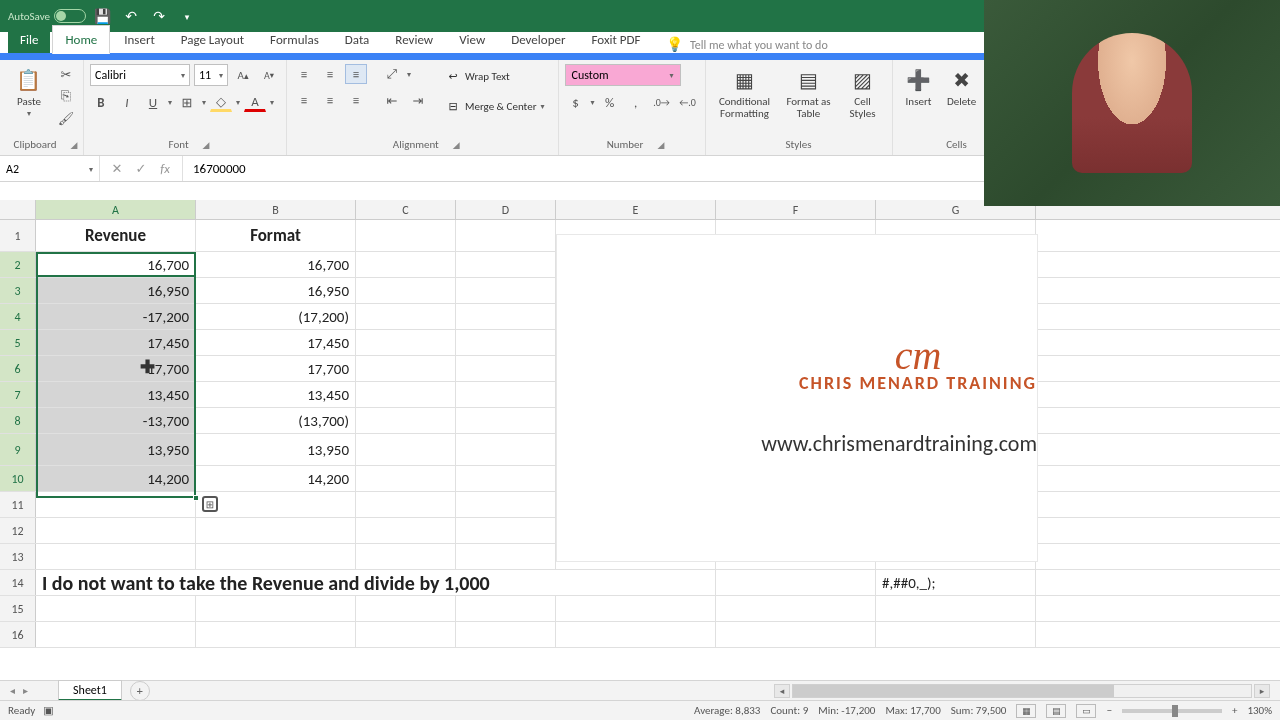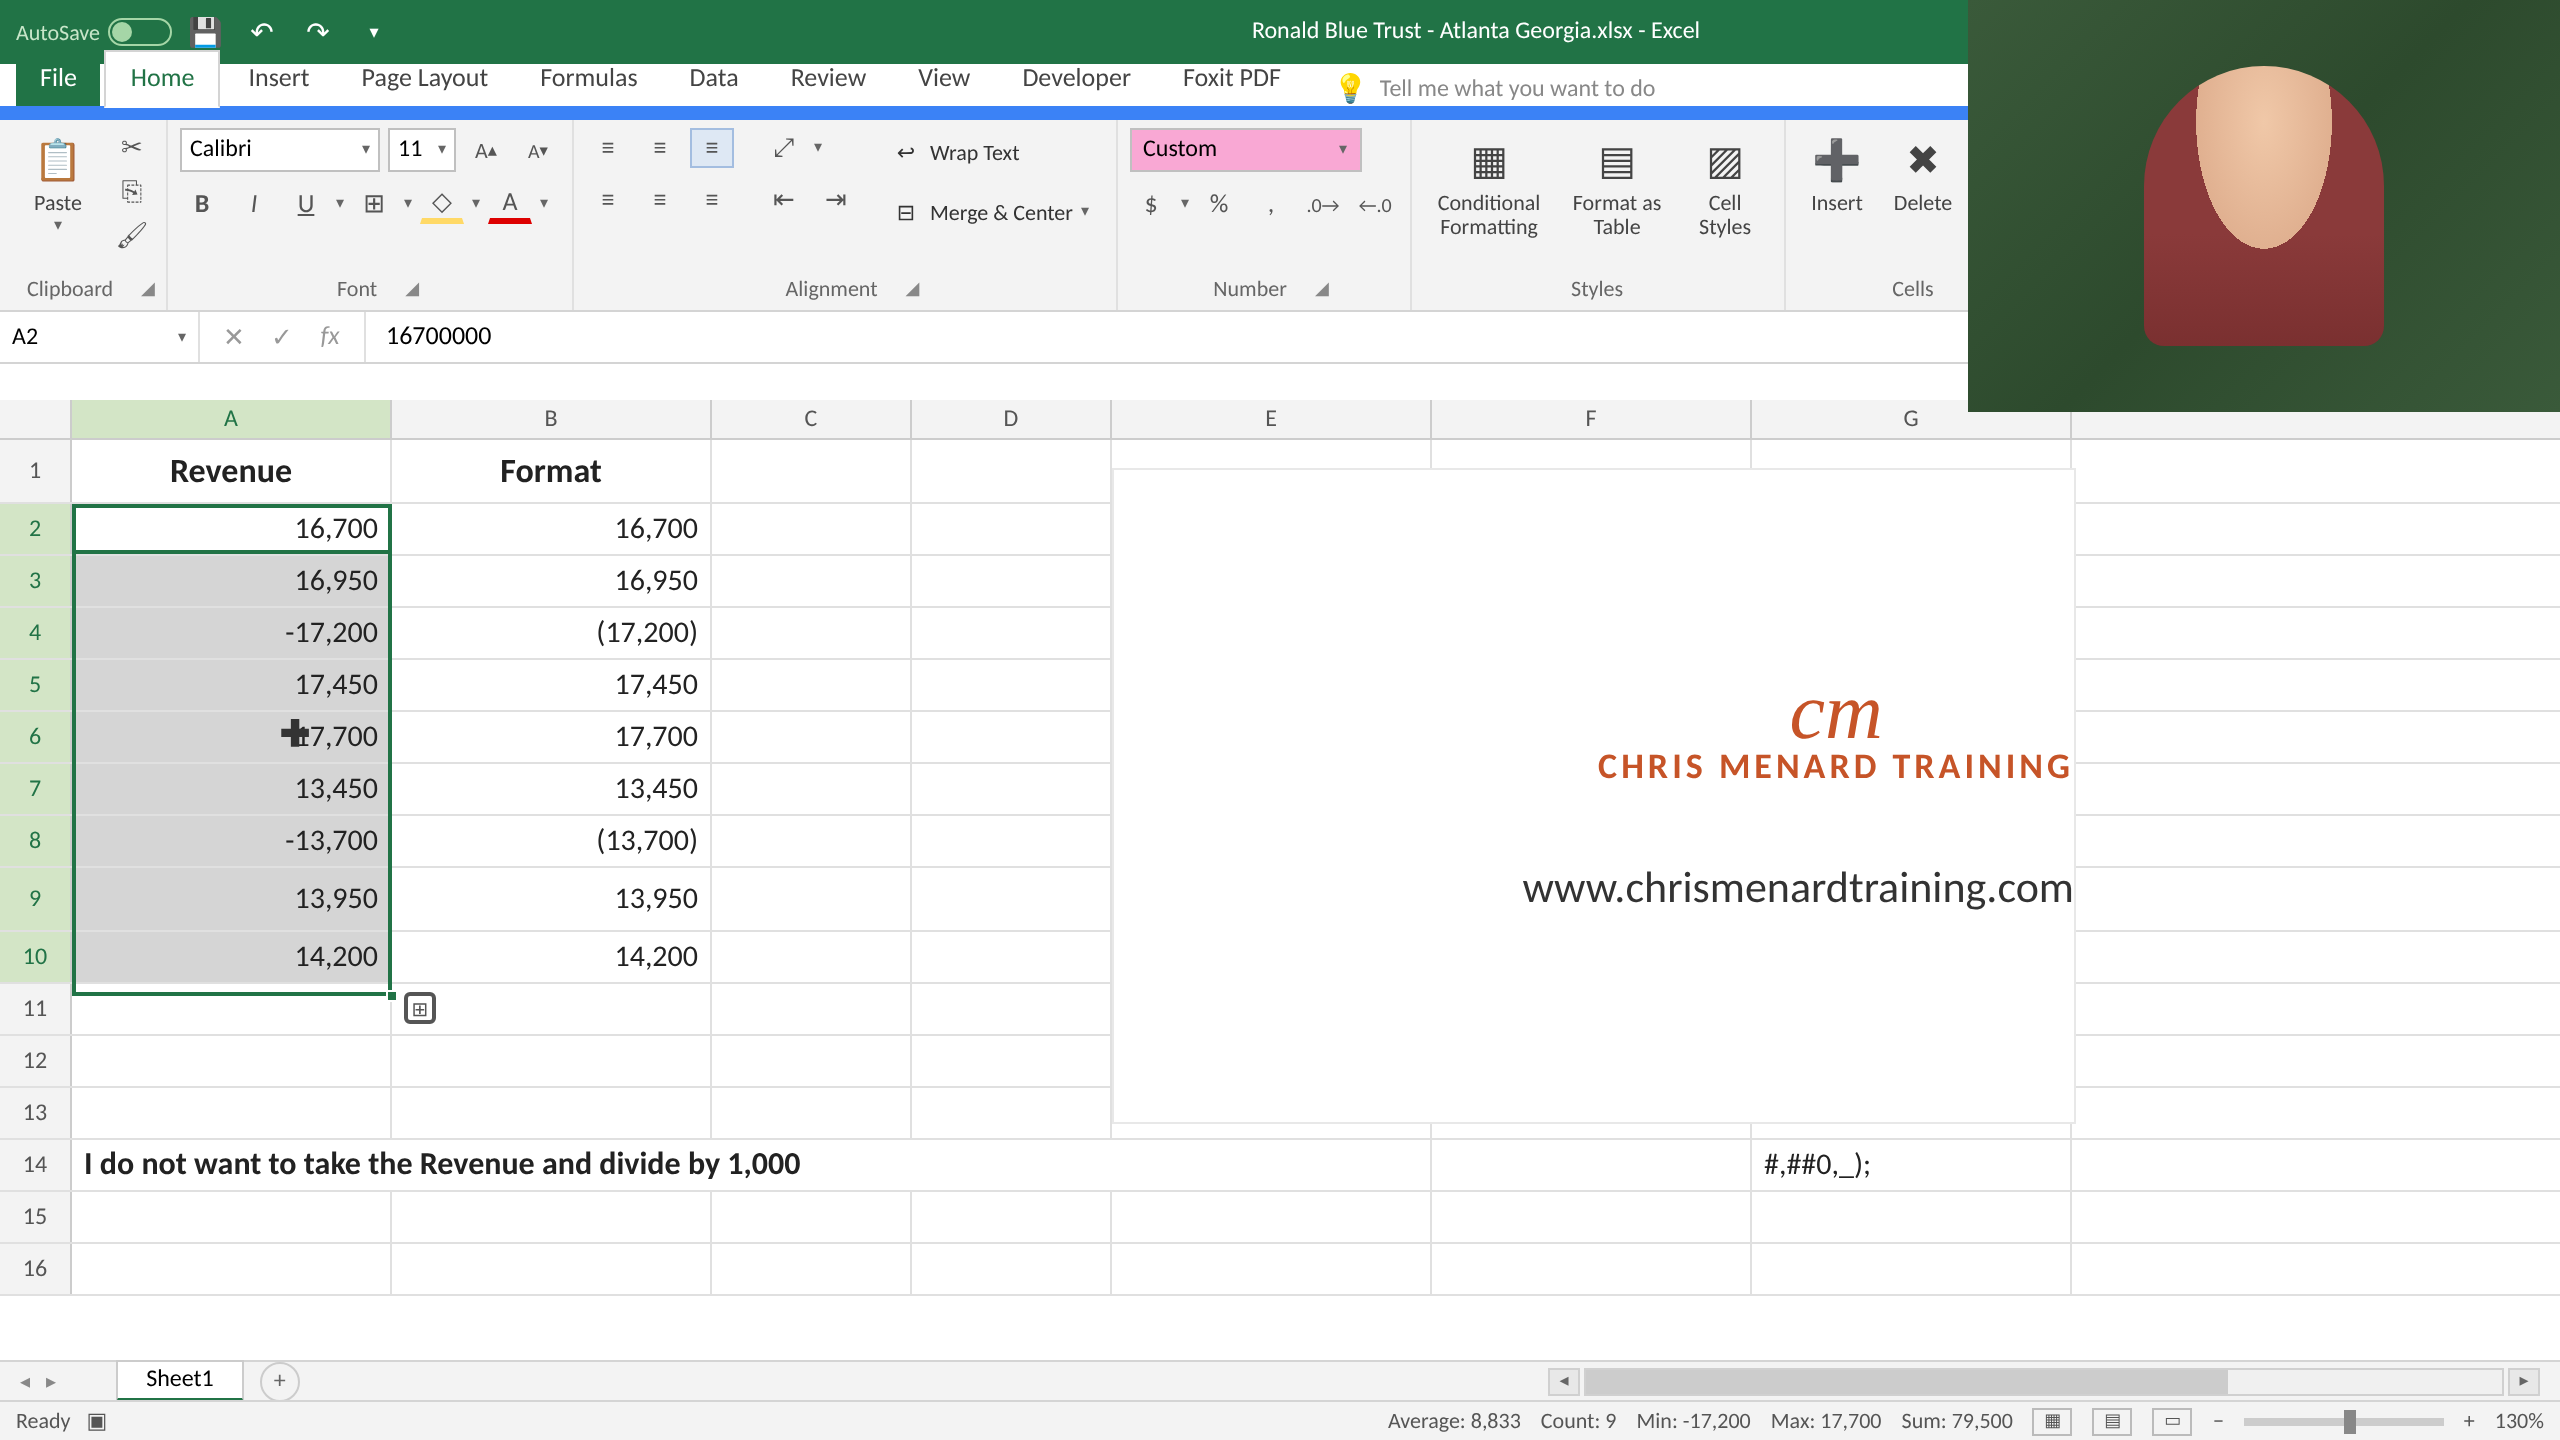--- a/index.html
+++ b/index.html
@@ -100,21 +100,20 @@
 
 <div class="titlebar">
   <div class="autosave">
     <span>AutoSave</span>
     <span class="autosave-toggle"></span>
   </div>
   <div class="qat-btn">💾</div>
   <div class="qat-btn">↶</div>
   <div class="qat-btn">↷</div>
   <div class="qat-btn" style="font-size:9px">▾</div>
-  <div class="title-text">Ronald Blue Trust - Atlanta Georgia.xlsx  -  Excel</div>
 </div>
 
 <div class="ribbon-tabs">
   <div class="tab file">File</div>
   <div class="tab active">Home</div>
   <div class="tab">Insert</div>
   <div class="tab">Page Layout</div>
   <div class="tab">Formulas</div>
   <div class="tab">Data</div>
   <div class="tab">Review</div>
@@ -447,21 +446,21 @@
         <div class="cell" style="width:160px"></div>
         <div class="cell" style="width:100px"></div>
         <div class="cell" style="width:100px"></div>
         <div class="cell" style="width:160px"></div>
         <div class="cell" style="width:160px"></div>
         <div class="cell" style="width:160px"></div>
       </div>
 
     <div class="gridrow">
         <div class="rowh">14</div>
-        <div class="cell" style="width:520px; font-weight:bold; font-size:16px; border-right:none">I do not want to take the Revenue and divide by 1,000</div>
+        <div class="cell" style="width:520px; font-weight:bold; font-size:20px; border-right:none">I do not want to take the Revenue and divide by 1,000</div>
         <div class="cell" style="width:160px"></div>
         <div class="cell" style="width:160px"></div>
         <div class="cell" style="width:160px; font-size:15px">#,##0,_);</div>
       </div>
     <div class="gridrow">
         <div class="rowh">15</div>
         <div class="cell" style="width:160px"></div>
         <div class="cell" style="width:160px"></div>
         <div class="cell" style="width:100px"></div>
         <div class="cell" style="width:100px"></div>

